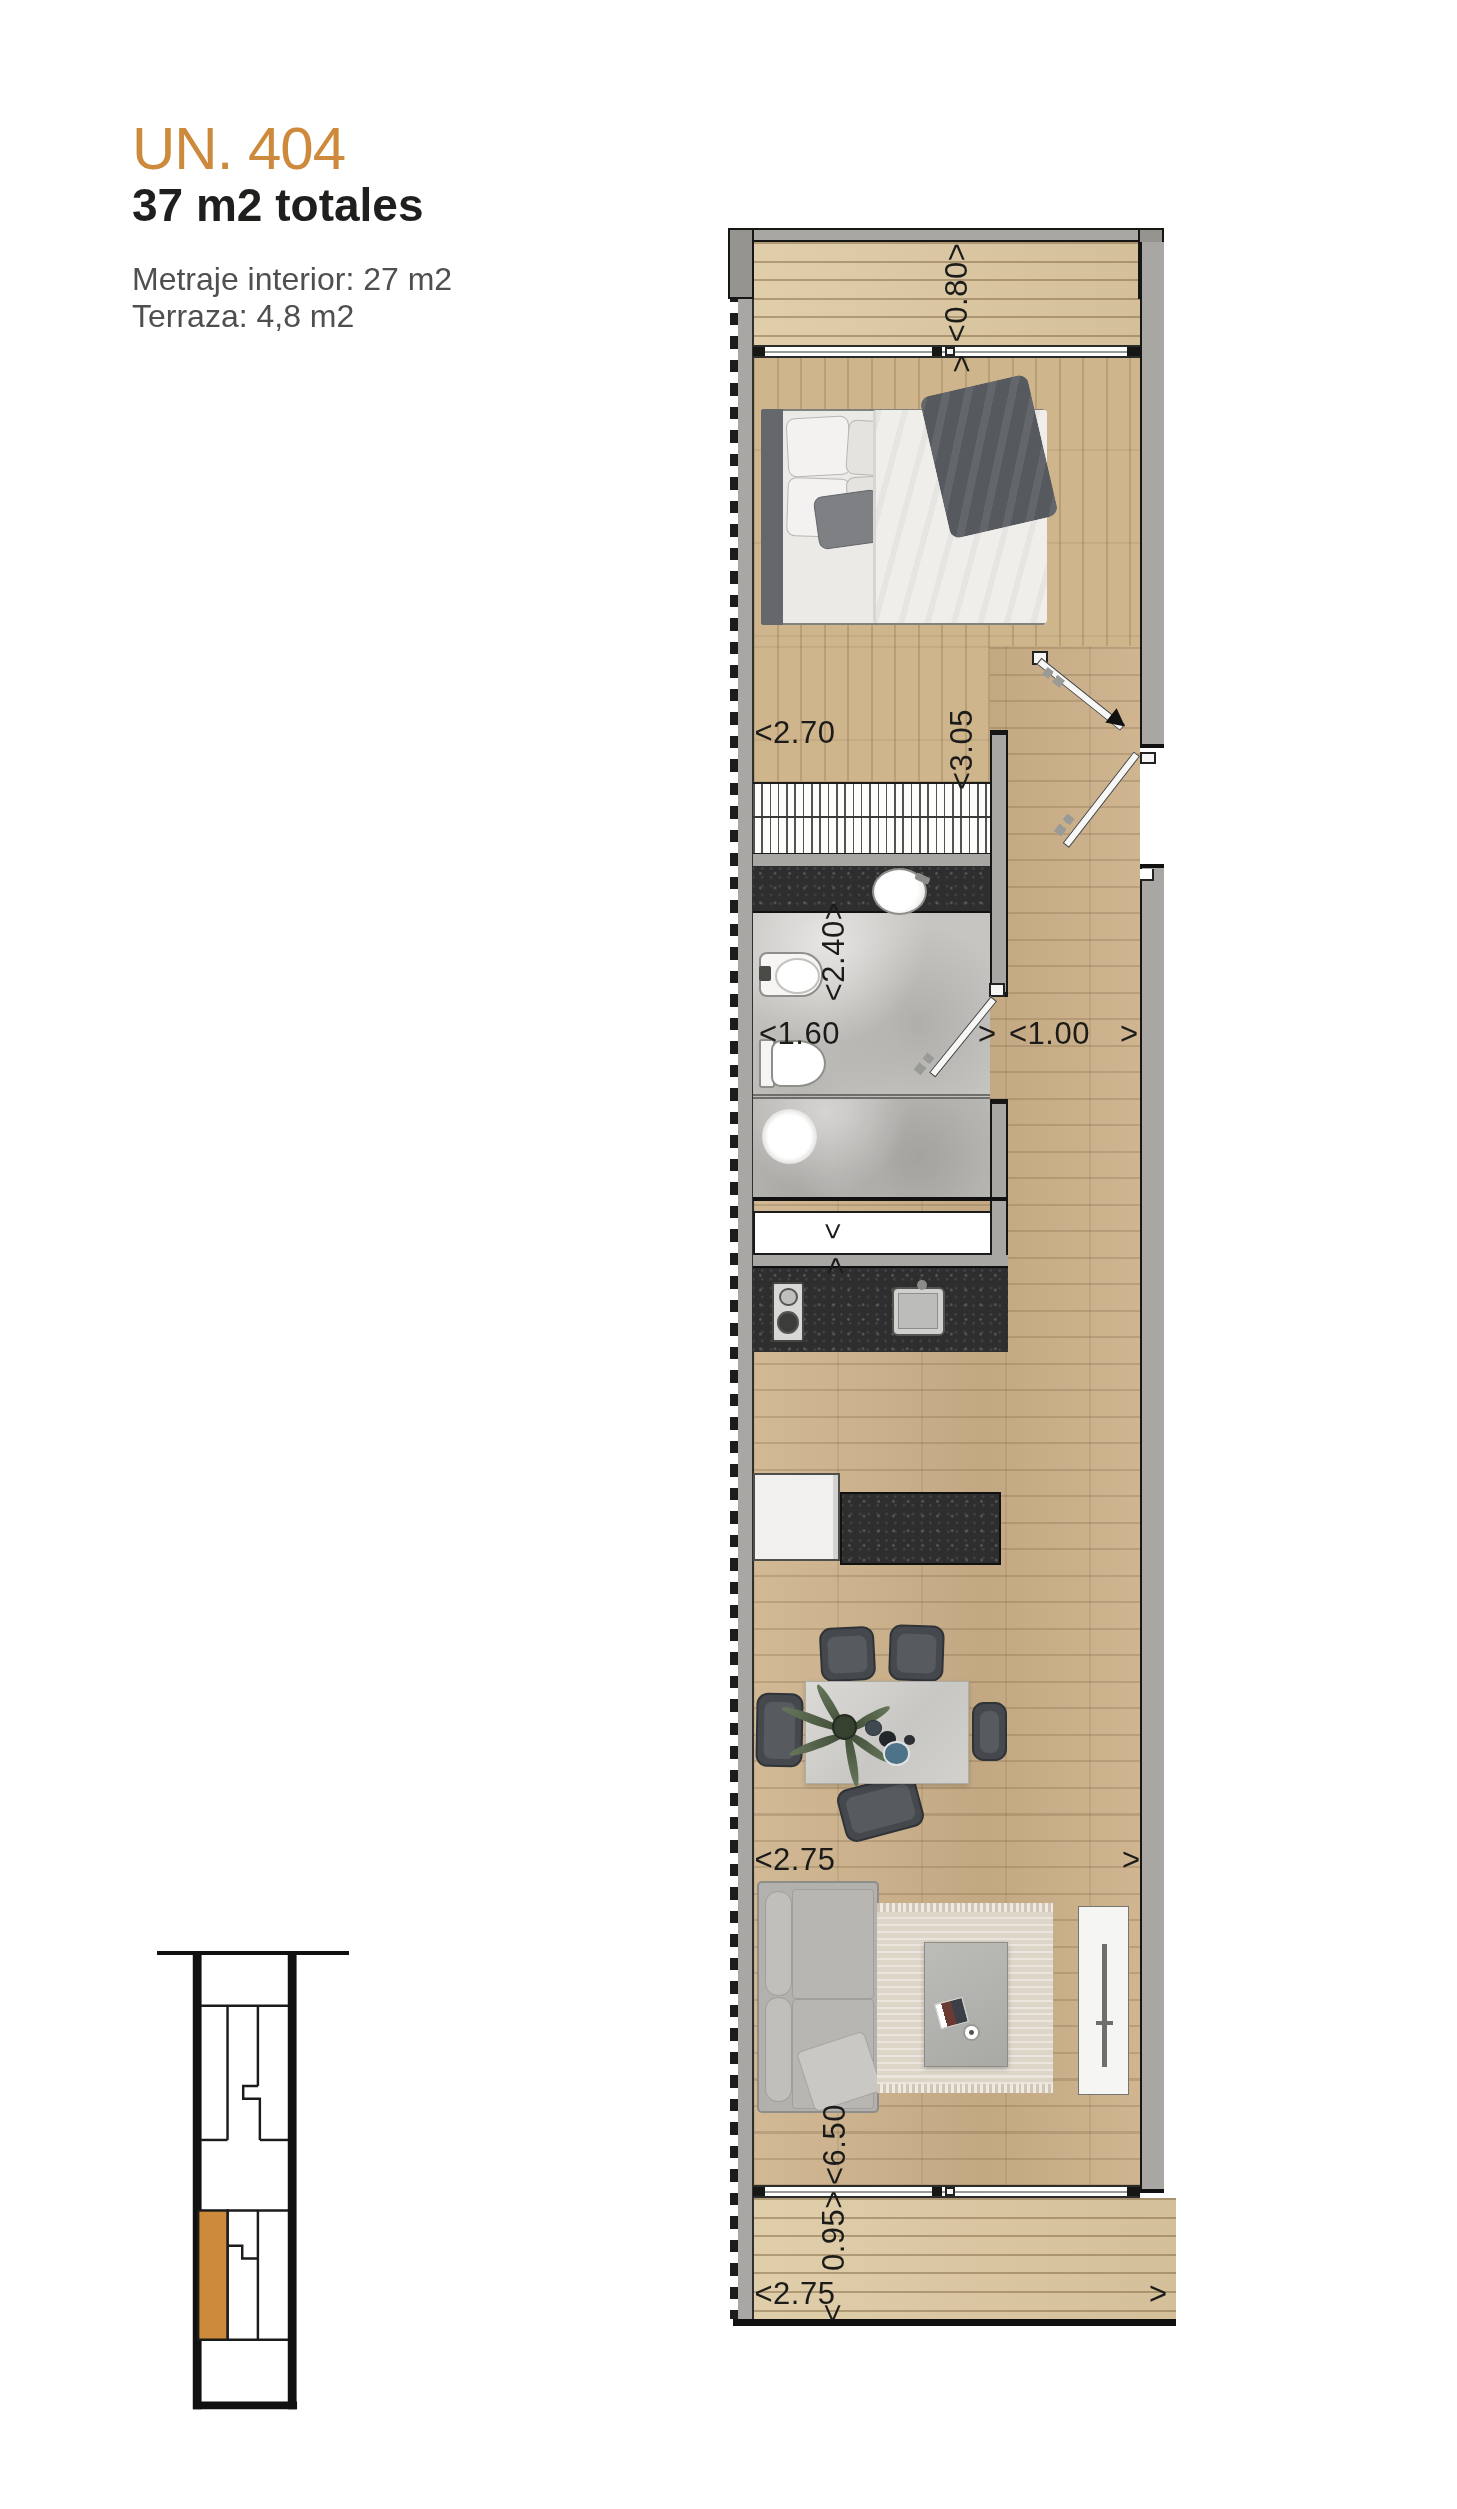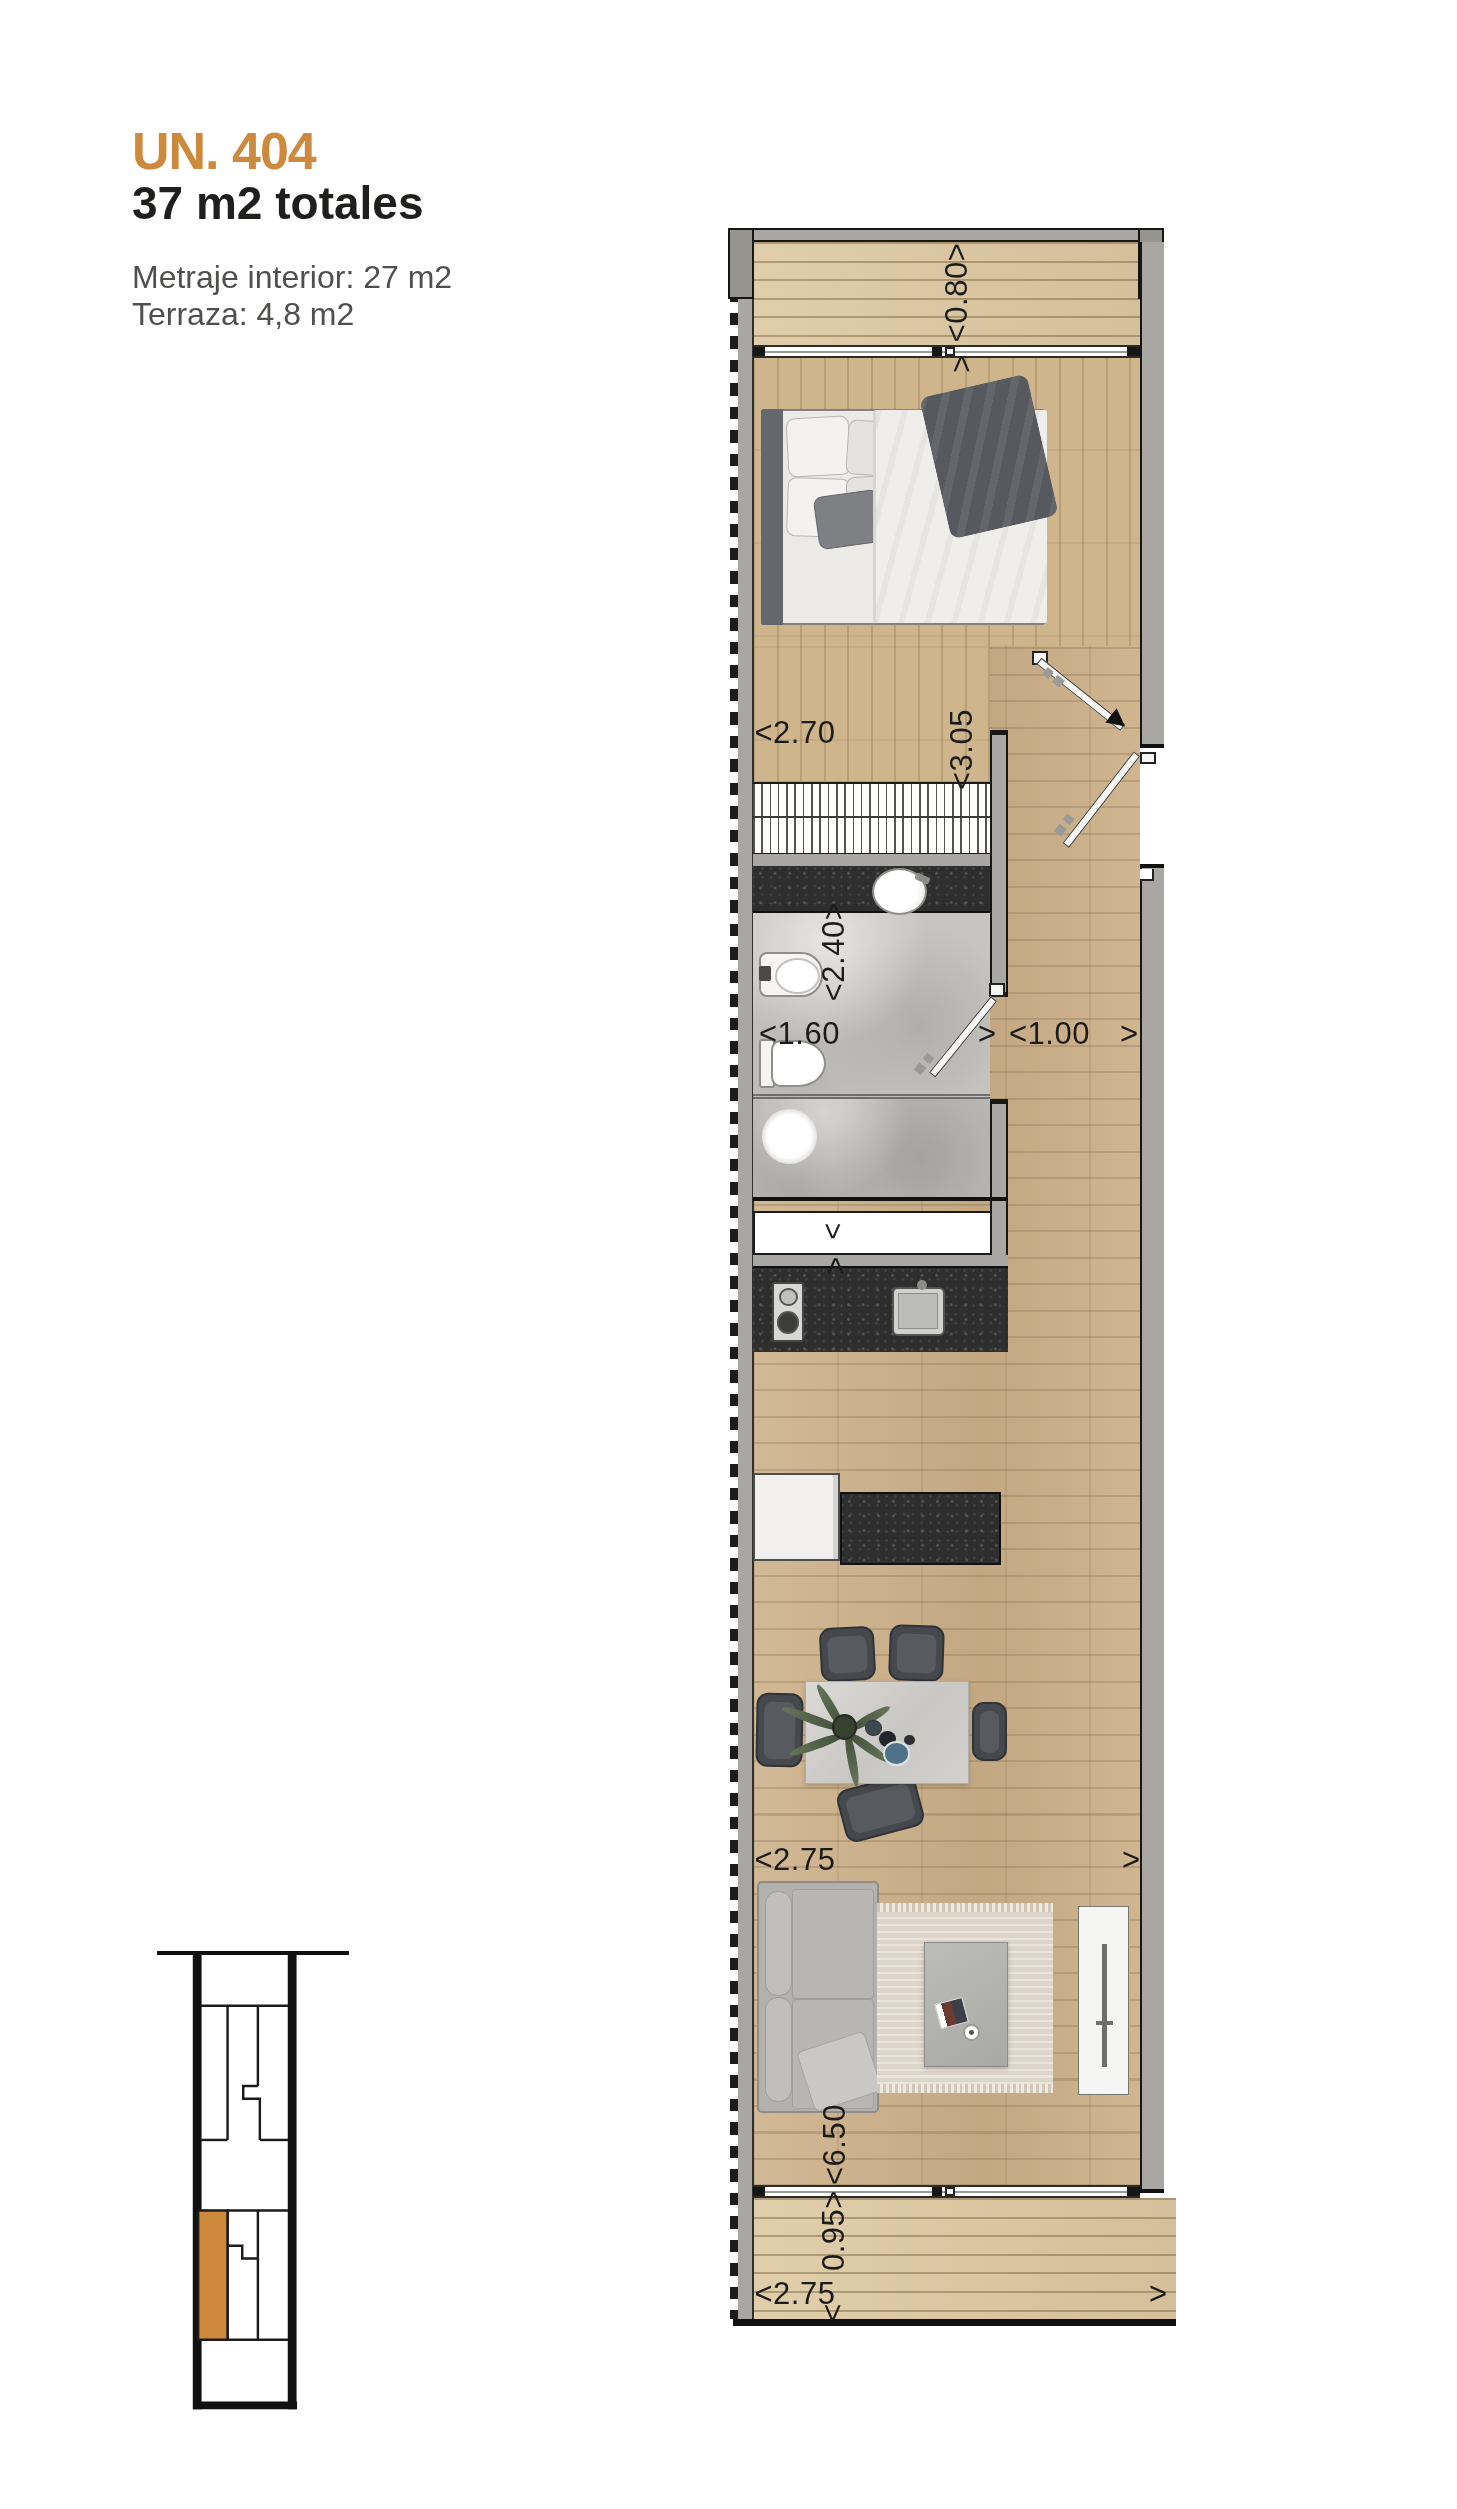--- a/index.html
+++ b/index.html
@@ -24,21 +24,21 @@
   .leafp{position:absolute;height:8.8px;border-radius:50%;background:linear-gradient(90deg,#3f4c37,#66765a);transform-origin:0 50%;}
   .bowl{position:absolute;border-radius:50%;}
   .fringe{position:absolute;left:0;right:0;height:8.8px;background:repeating-linear-gradient(90deg,#cfc6b7 0 2.9px,#efe9df 2.9px 5.9px);}
 </style>
 </head>
 <body>
 
 <div class="a" style="left:0;top:0;width:1457px;height:2509px;background:#fff;">
 
   <div class="a" style="left:132px;top:108px;width:549px;">
-    <div style="font-size:52px;font-weight:700;color:#cd8a3d;letter-spacing:-1px;line-height:1.0;margin-top:17px;">UN. 404</div>
+    <div style="font-size:60px;font-weight:400;color:#cd8a3d;letter-spacing:-1px;line-height:1.0;margin-top:11px;">UN. 404</div>
     <div style="font-size:46px;font-weight:700;color:#1f1f1d;line-height:1.15;">37 m2 totales</div>
     <div style="font-size:32px;font-weight:400;color:#4f4f4d;margin-top:29px;line-height:1.15;">Metraje interior: 27 m2</div>
     <div style="font-size:32px;font-weight:400;color:#4f4f4d;line-height:1.15;">Terraza: 4,8 m2</div>
   </div>
 
   <svg class="a" style="left:155px;top:1949px;" width="196" height="472" viewBox="0 0 200 482">
     <line x1="2" y1="4" x2="198" y2="4" stroke="#111" stroke-width="4"></line>
     <line x1="43" y1="6" x2="43" y2="470" stroke="#111" stroke-width="9"></line>
     <line x1="140" y1="6" x2="140" y2="470" stroke="#111" stroke-width="9"></line>
     <line x1="39" y1="466" x2="145" y2="466" stroke="#111" stroke-width="8"></line>

